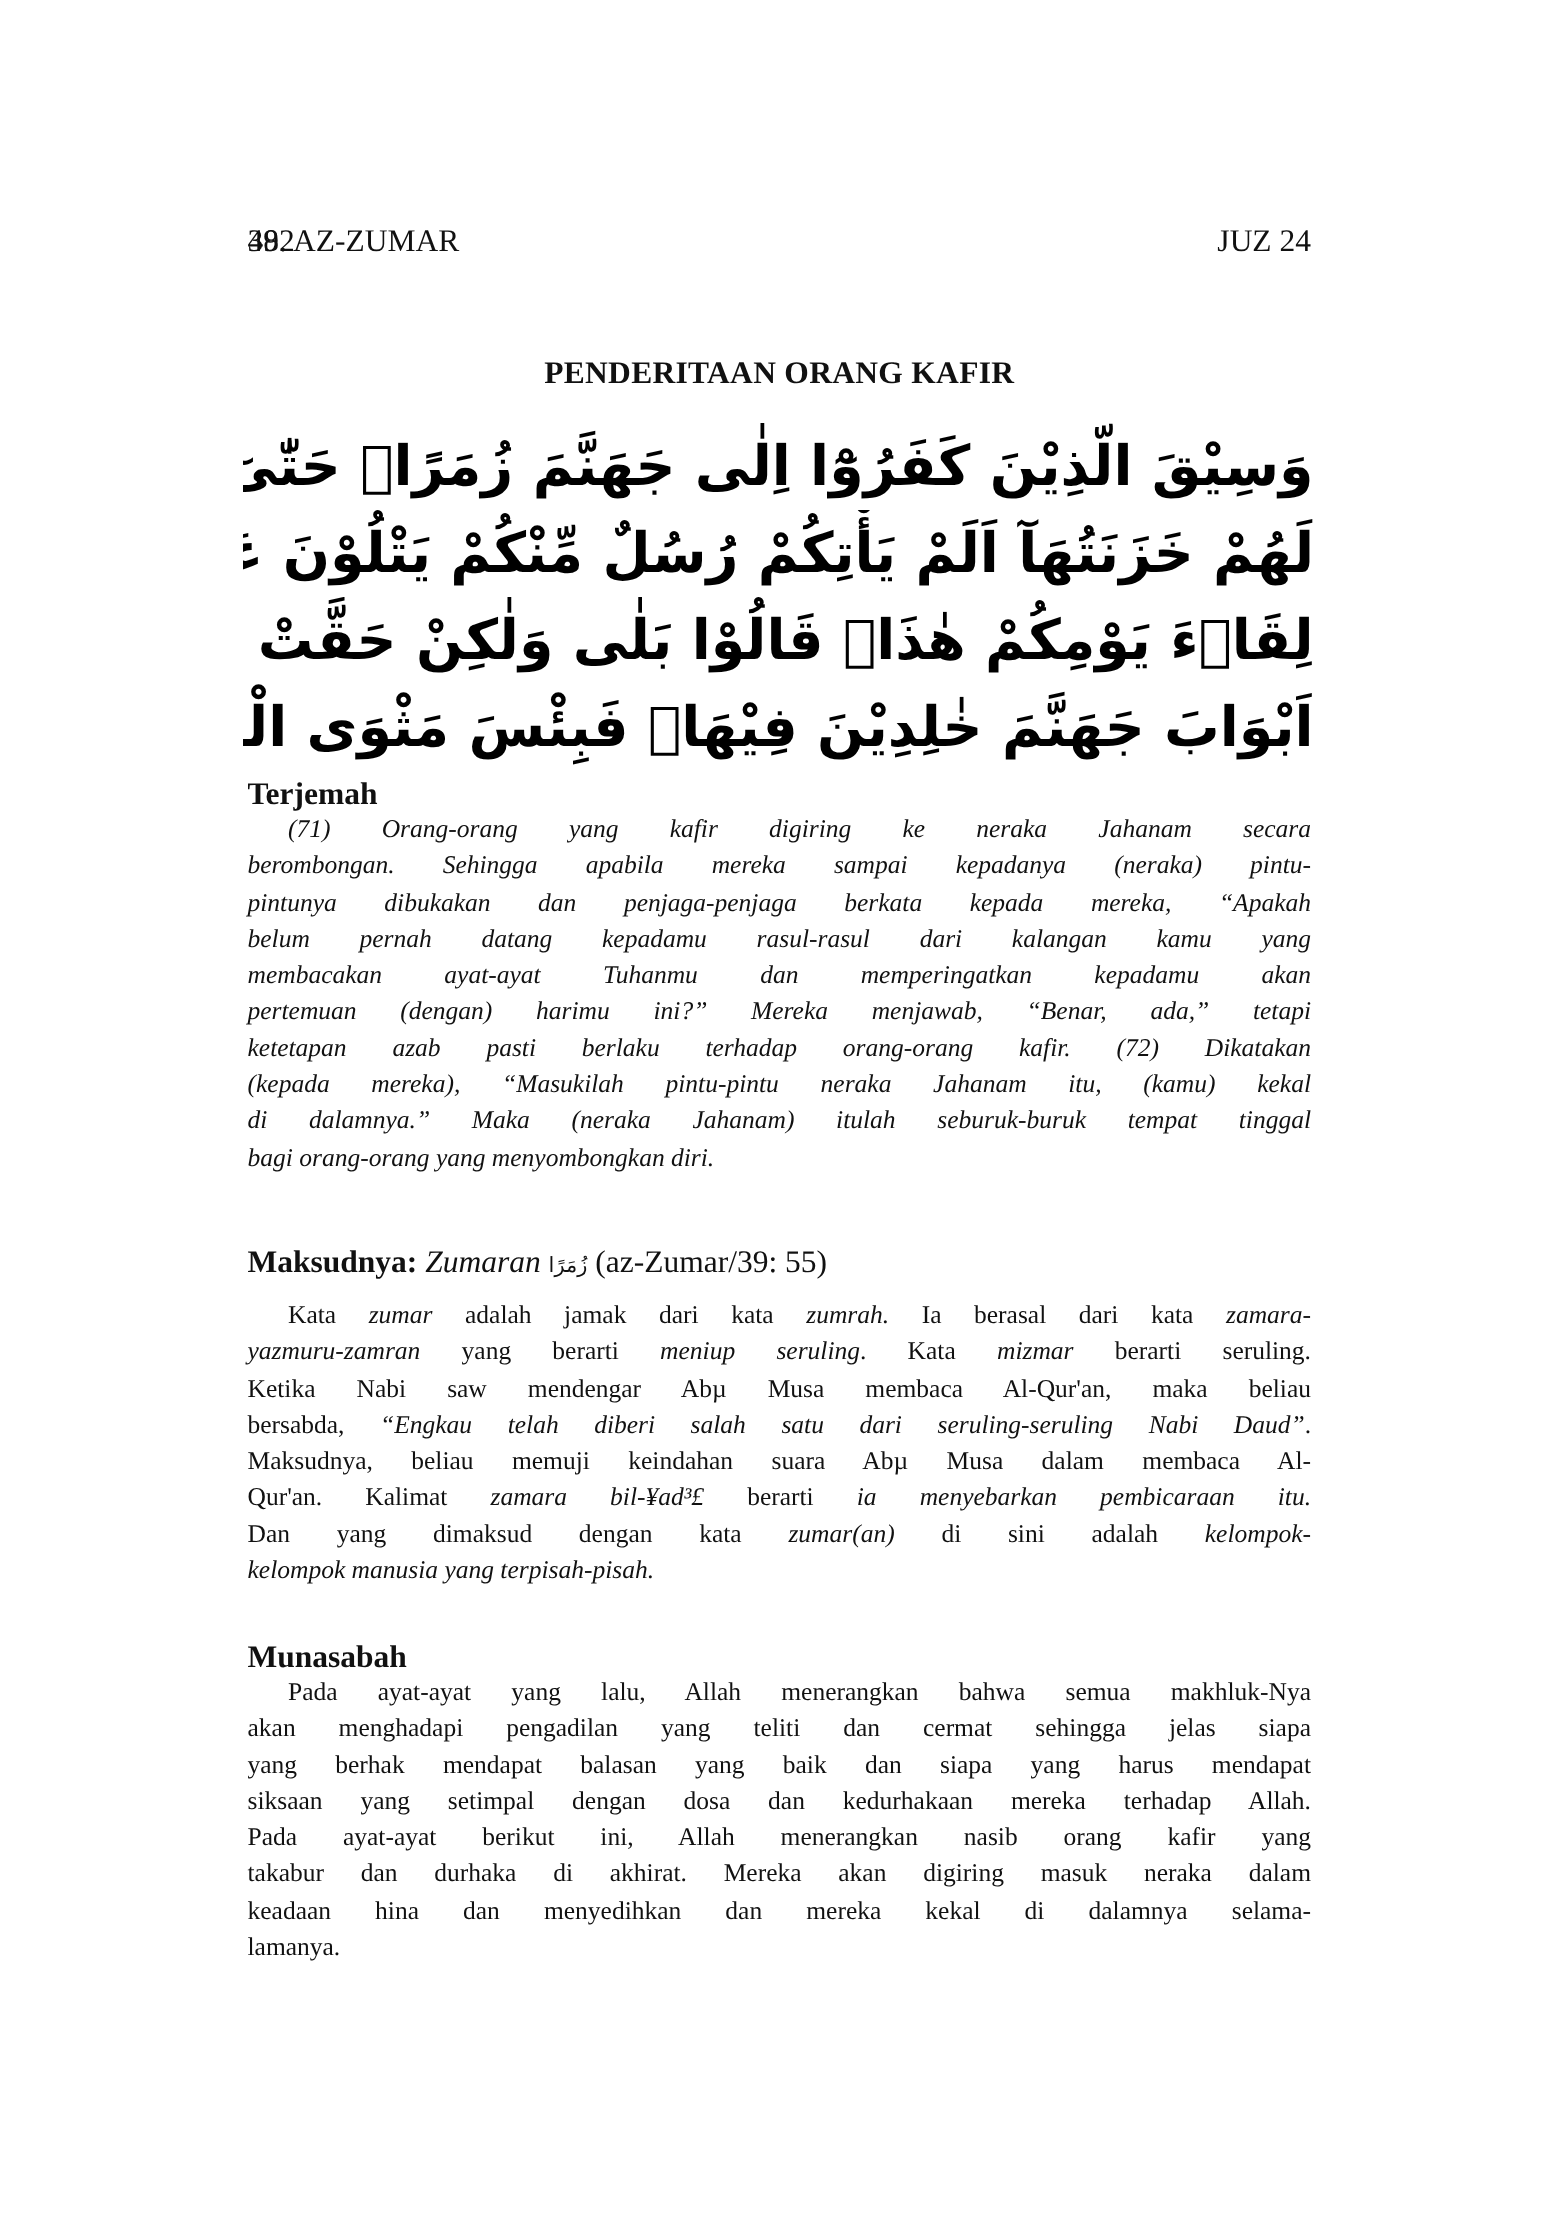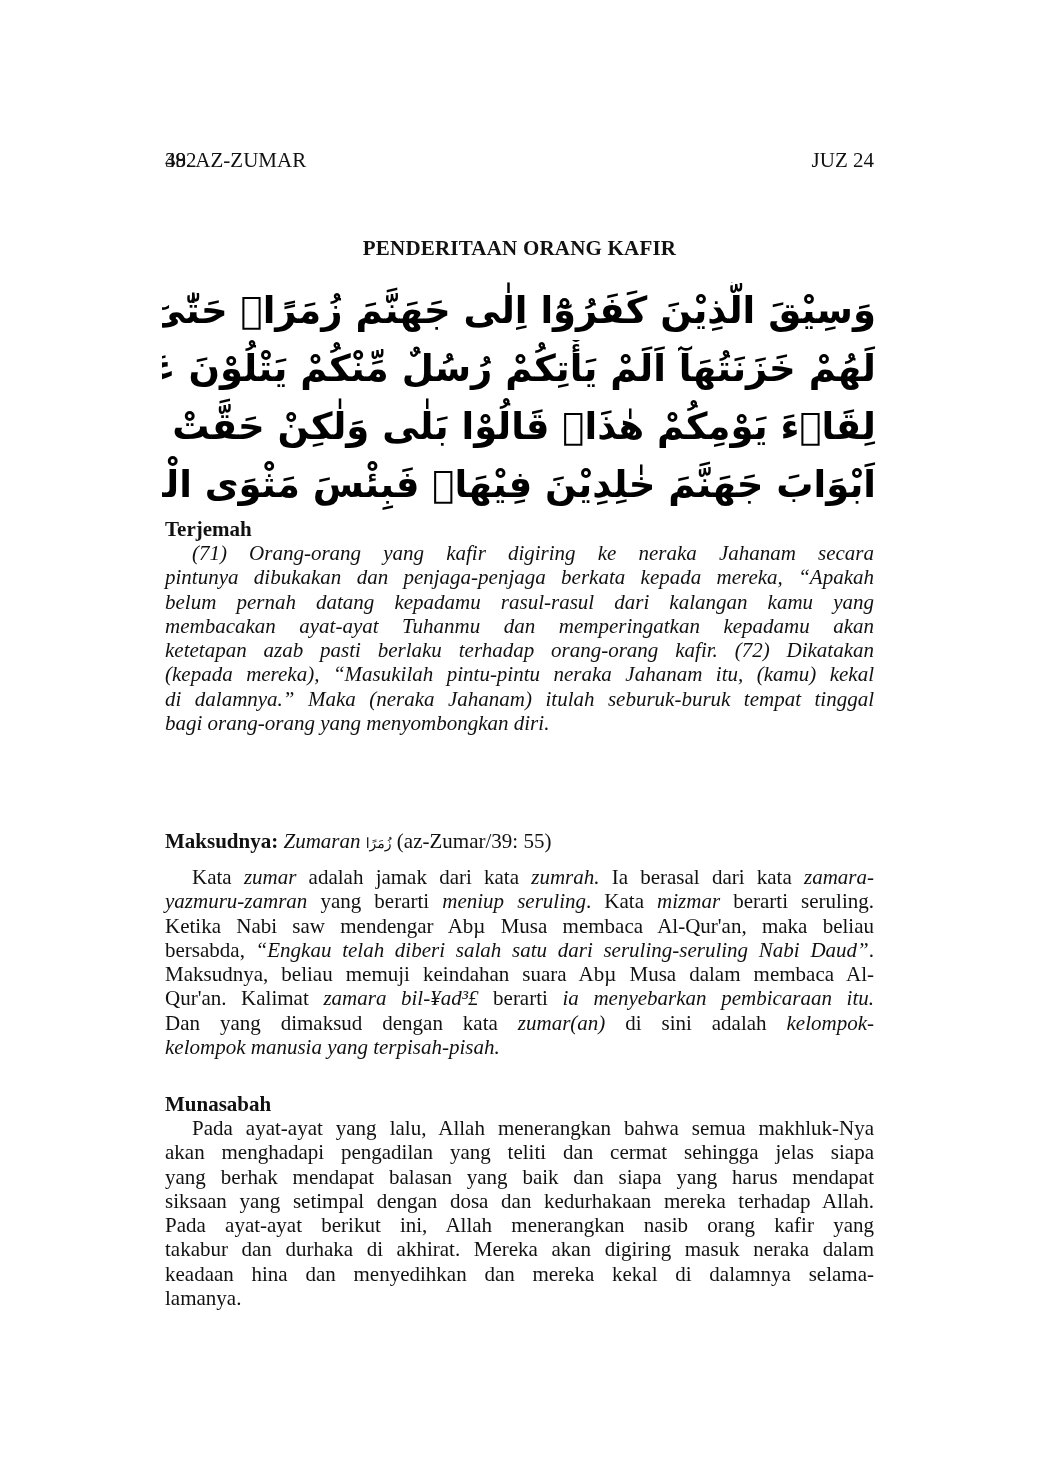--- a/index.html
+++ b/index.html
@@ -13,21 +13,21 @@
   .running-head .jz { position: absolute; right: 0; top: 0; }
   .section-title { position: absolute; top: 236px; left: 165px; width: 709px; text-align: center;
                    font-weight: bold; font-size: 21px; line-height: 24px; letter-spacing: 0.2px; }
   .arabic-block { position: absolute; top: 282px; left: 162px; width: 714px; height: 232px;
                   direction: rtl; }
   .arabic-line { height: 58px; line-height: 58px; font-size: 37px; font-weight: bold;
                  text-align: justify; text-align-last: justify; white-space: nowrap; overflow: hidden;
                  font-family: "DejaVu Sans", sans-serif; color: #000; }
   .arabic-line.last { text-align-last: right; }
   .heading { position: absolute; left: 165px; font-weight: bold; font-size: 21px; line-height: 24px; }
-  .para { position: absolute; left: 165px; width: 709px; font-size: 21px; }
+  .para { position: absolute; left: 165px; width: 709px; font-size: 17px; }
   .line { height: 24.3px; line-height: 24.3px; white-space: nowrap; text-align: justify;
           text-align-last: justify; }
   .line.end { text-align-last: left; }
   .line.indent { padding-left: 27px; }
   .italic { font-style: italic; }
   i { font-style: italic; text-align: center; }
   .kosa { position: absolute; top: 829px; left: 165px; font-size: 21px; line-height: 24px; white-space: nowrap; }
   .kosa b { font-weight: bold; }
 </style>
 </head>
@@ -46,23 +46,25 @@
   <div class="arabic-block">
     <div class="arabic-line">وَسِيْقَ الَّذِيْنَ كَفَرُوْٓا اِلٰى جَهَنَّمَ زُمَرًاۗ حَتّٰىٓ اِذَا جَاۤءُوْهَا فُتِحَتْ اَبْوَابُهَا وَقَالَ</div>
     <div class="arabic-line">لَهُمْ خَزَنَتُهَآ اَلَمْ يَأْتِكُمْ رُسُلٌ مِّنْكُمْ يَتْلُوْنَ عَلَيْكُمْ اٰيٰتِ رَبِّكُمْ وَيُنْذِرُوْنَكُمْ</div>
     <div class="arabic-line">لِقَاۤءَ يَوْمِكُمْ هٰذَاۗ قَالُوْا بَلٰى وَلٰكِنْ حَقَّتْ كَلِمَةُ الْعَذَابِ عَلَى الْكٰفِرِيْنَ ﴿٧١﴾ قِيْلَ ادْخُلُوْٓا</div>
     <div class="arabic-line last">اَبْوَابَ جَهَنَّمَ خٰلِدِيْنَ فِيْهَاۚ فَبِئْسَ مَثْوَى الْمُتَكَبِّرِيْنَ ﴿٧٢﴾</div>
   </div>
 
   <div class="heading" style="top:517px;">Terjemah</div>
   <div class="para italic" style="top:541px;">
     <div class="line indent">(71) Orang-orang yang kafir digiring ke neraka Jahanam secara</div>
+    <div class="line">berombongan. Sehingga apabila mereka sampai kepadanya (neraka) pintu-</div>
     <div class="line">pintunya dibukakan dan penjaga-penjaga berkata kepada mereka, “Apakah</div>
     <div class="line">belum pernah datang kepadamu rasul-rasul dari kalangan kamu yang</div>
     <div class="line">membacakan ayat-ayat Tuhanmu dan memperingatkan kepadamu akan</div>
+    <div class="line">pertemuan (dengan) harimu ini?” Mereka menjawab, “Benar, ada,” tetapi</div>
     <div class="line">ketetapan azab pasti berlaku terhadap orang-orang kafir. (72) Dikatakan</div>
     <div class="line">(kepada mereka), “Masukilah pintu-pintu neraka Jahanam itu, (kamu) kekal</div>
     <div class="line">di dalamnya.” Maka (neraka Jahanam) itulah seburuk-buruk tempat tinggal</div>
     <div class="line end">bagi orang-orang yang menyombongkan diri.</div>
   </div>
 
   <div class="kosa">
     <b>Maksudnya:</b>
     <i>Zumaran</i>
     <span style="font-family:Liberation Sans, sans-serif;font-size:14px;">زُمَرًا</span>

